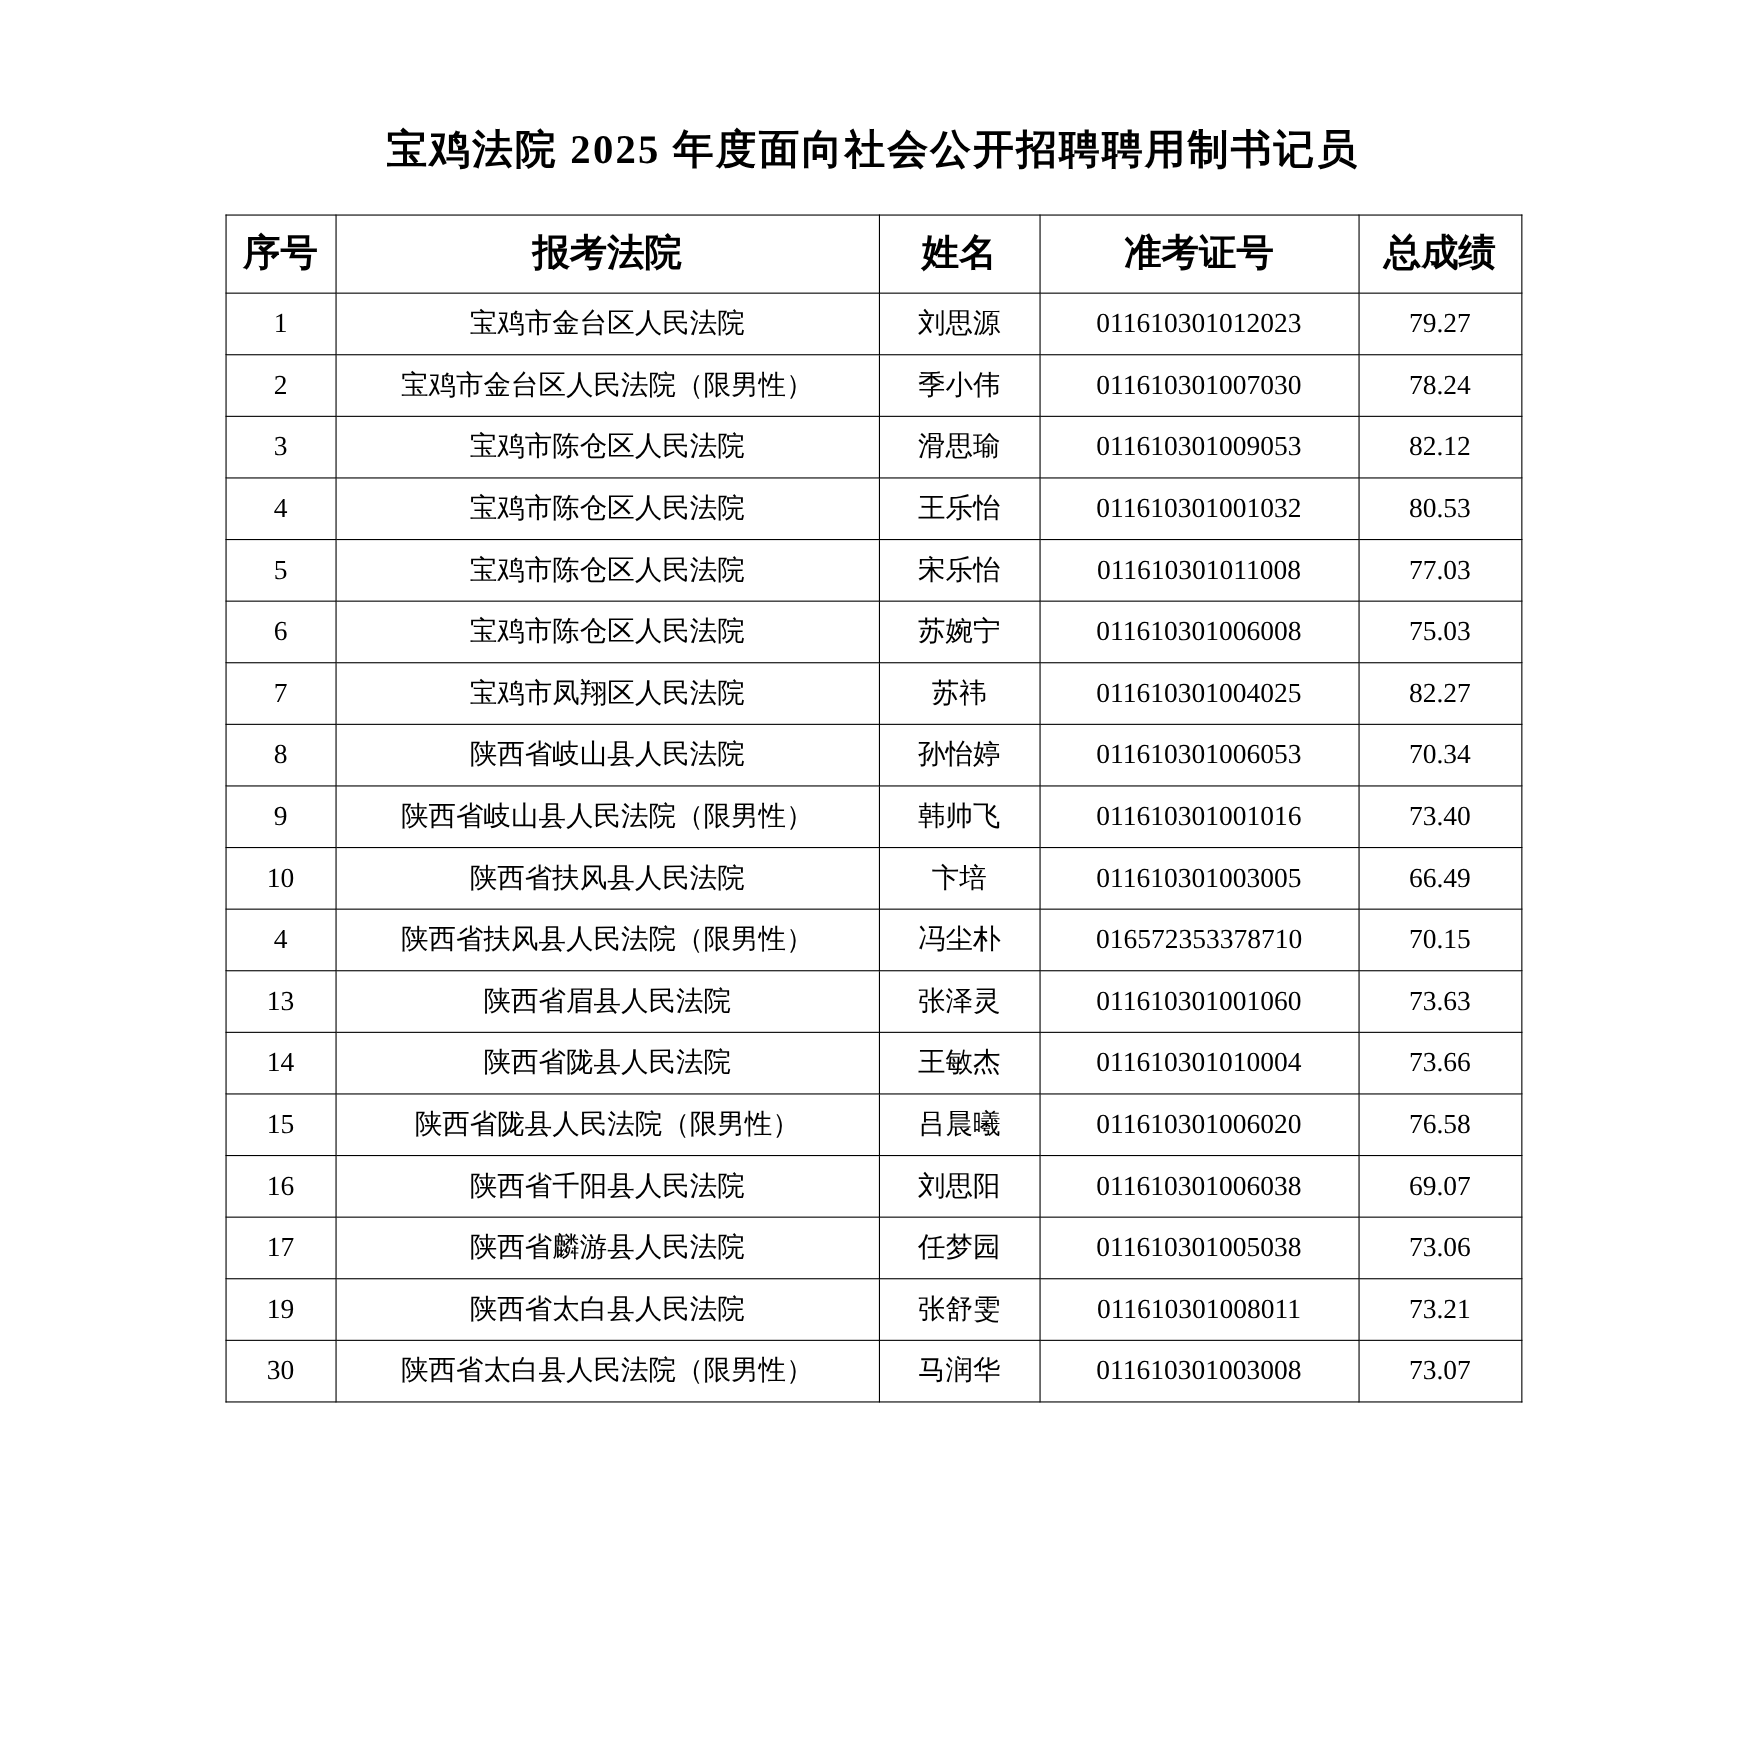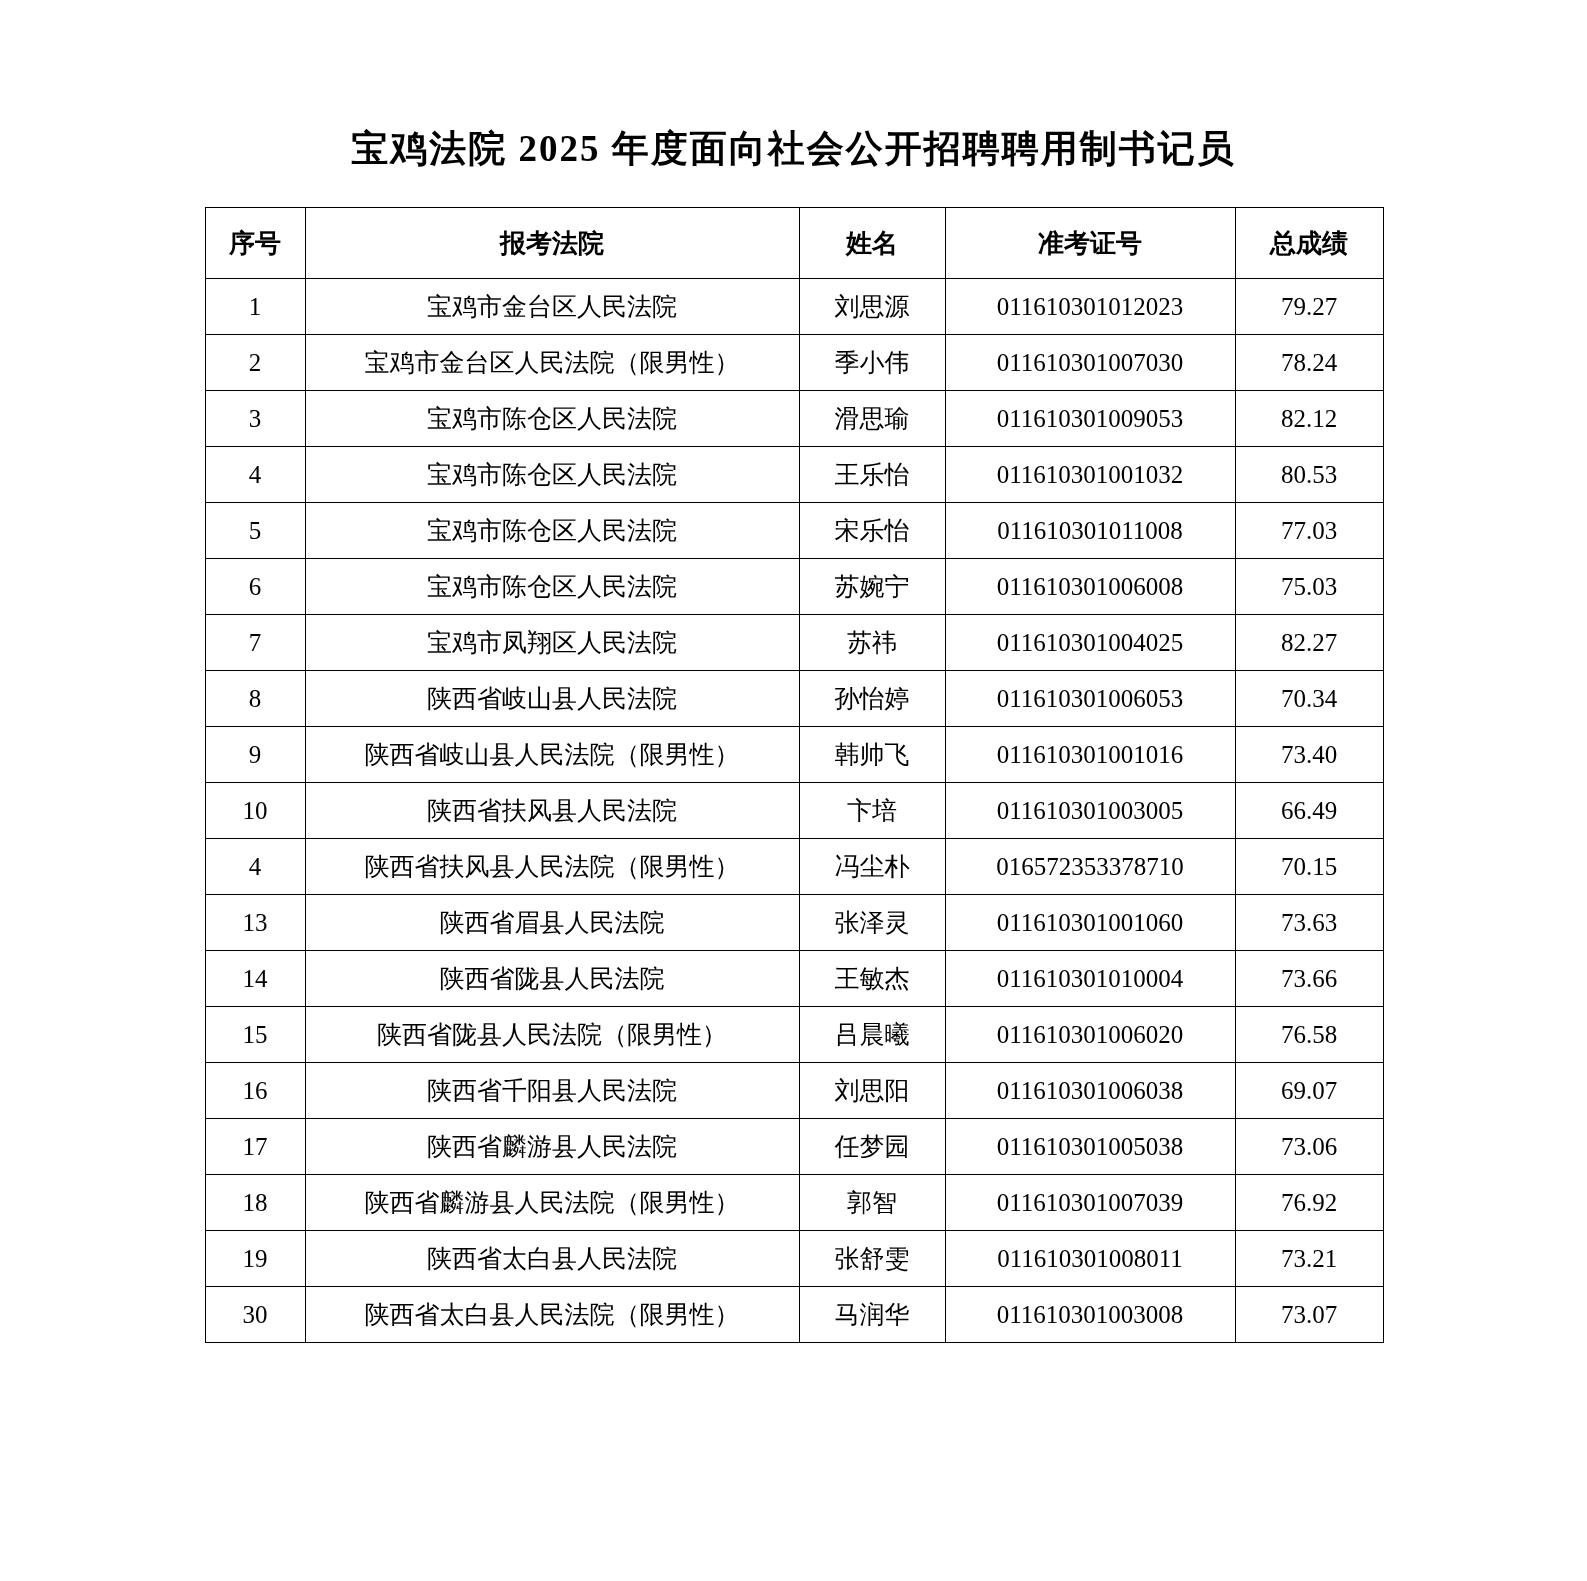--- a/index.html
+++ b/index.html
@@ -12,21 +12,21 @@
     height: 1581px;
     font-family: "Liberation Serif", "DejaVu Serif", serif;
     color: #000000;
     -webkit-font-smoothing: antialiased;
   }
   .page {
     width: 1587px;
     height: 1581px;
     position: relative;
     box-sizing: border-box;
-    padding: 12px;
+    padding: 0;
   }
   .doc-title {
     text-align: center;
     font-size: 37px;
     font-weight: bold;
     letter-spacing: 2px;
     line-height: 1.55;
     margin: 0;
   }
   .title-line1 {
@@ -51,21 +51,21 @@
     vertical-align: middle;
     font-size: 25px;
     line-height: 1.2;
     padding: 0;
     height: 55px;
     white-space: nowrap;
   }
   table.roster thead th {
     font-weight: bold;
     height: 70px;
-    font-size: 26px;
+    font-size: 34px;
   }
   td.num, td.score, td.code {
     font-family: "Liberation Serif", "DejaVu Serif", serif;
   }
   col.c-num { width: 100px; }
   col.c-court { width: 494px; }
   col.c-name { width: 146px; }
   col.c-code { width: 290px; }
   col.c-score { width: 148px; }
 </style>
@@ -201,27 +201,20 @@
             <td class="score">69.07</td>
           </tr>
           <tr>
             <td class="num">17</td>
             <td class="court">陕西省麟游县人民法院</td>
             <td class="name">任梦园</td>
             <td class="code">011610301005038</td>
             <td class="score">73.06</td>
           </tr>
           <tr>
-            <td class="num">18</td>
-            <td class="court">陕西省麟游县人民法院（限男性）</td>
-            <td class="name">郭智</td>
-            <td class="code">011610301007039</td>
-            <td class="score">76.92</td>
-          </tr>
-          <tr>
             <td class="num">19</td>
             <td class="court">陕西省太白县人民法院</td>
             <td class="name">张舒雯</td>
             <td class="code">011610301008011</td>
             <td class="score">73.21</td>
           </tr>
           <tr>
             <td class="num">30</td>
             <td class="court">陕西省太白县人民法院（限男性）</td>
             <td class="name">马润华</td>

